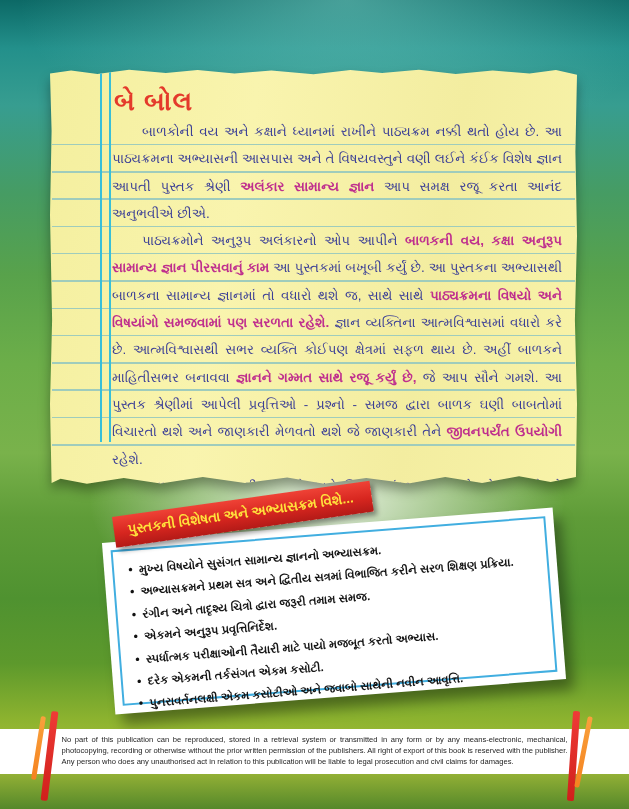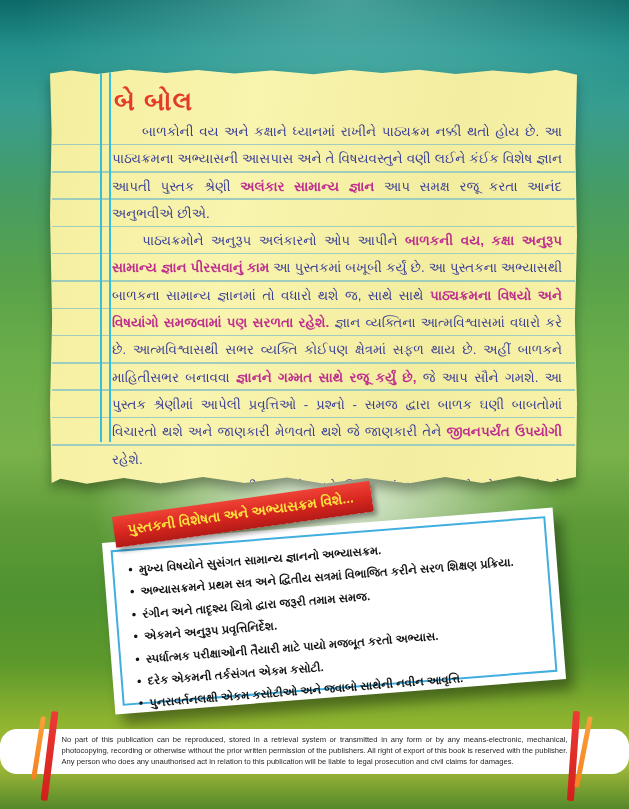--- a/index.html
+++ b/index.html
@@ -42,21 +42,21 @@
   .card-border{position:absolute;inset:8px;border:2px solid #41aee0;}
   .bullets{position:absolute;left:24px;top:18px;right:14px;margin:0;padding:0;list-style:none;
     font-size:11.5px;line-height:21.4px;color:#151515;font-weight:600;}
   .bullets li{margin:0;}
   .bullets li::before{content:"●";font-size:8px;vertical-align:2px;margin-right:6px;color:#111;}
   .banner{position:absolute;left:112px;top:517px;transform:rotate(-8deg);transform-origin:left top;
     background:linear-gradient(180deg,#ef4236 0%,#d7261f 55%,#b31a17 100%);
     color:#ffe23c;font-weight:bold;font-size:13.5px;white-space:nowrap;
     padding:7px 18px 8px 14px;box-shadow:3px 4px 5px rgba(0,0,0,.4);}
   
-  .footer-strip{position:absolute;left:0;right:0;top:729px;height:45px;background:#ffffff;border-radius:17px;}
+  .footer-strip{position:absolute;left:0;right:0;top:729px;height:45px;background:#ffffff;}
   .footer-text{margin:5px auto 0;width:506px;font-size:7.6px;line-height:11px;
     color:#1d1d1d;text-align:justify;}
   .stripe{position:absolute;border-radius:2px;z-index:5;}
   .stripe.orange{background:linear-gradient(180deg,#f9a13c,#f58220);}
   .stripe.red{background:linear-gradient(180deg,#ef3b36,#d01f1b);}
   .s1{left:36px;top:716px;width:5px;height:64px;transform:rotate(9deg);}
   .s2{left:46px;top:711px;width:7px;height:90px;transform:rotate(7deg);}
   .s3{left:570px;top:711px;width:7px;height:90px;transform:rotate(4deg);}
   .s4{left:581px;top:716px;width:5px;height:72px;transform:rotate(11deg);}
 </style>

